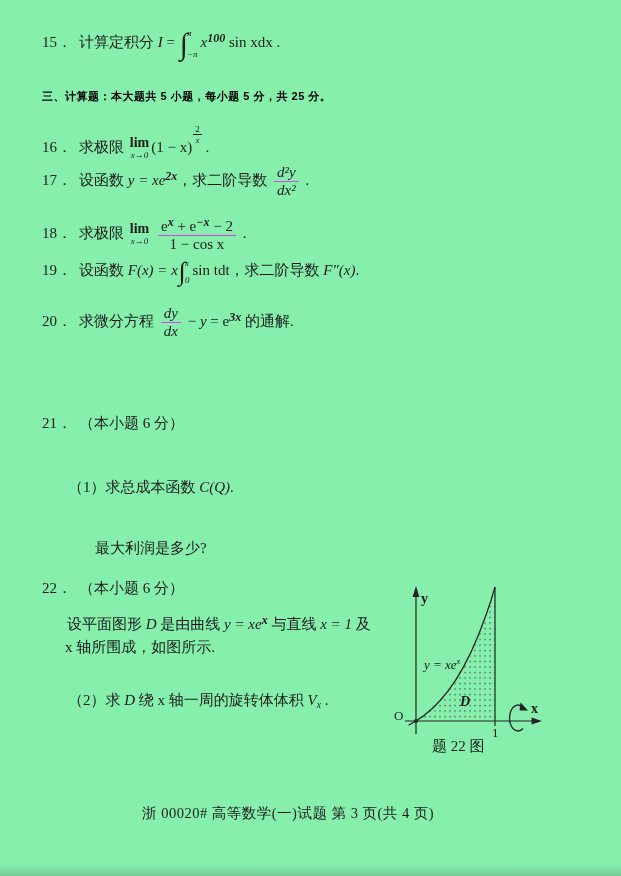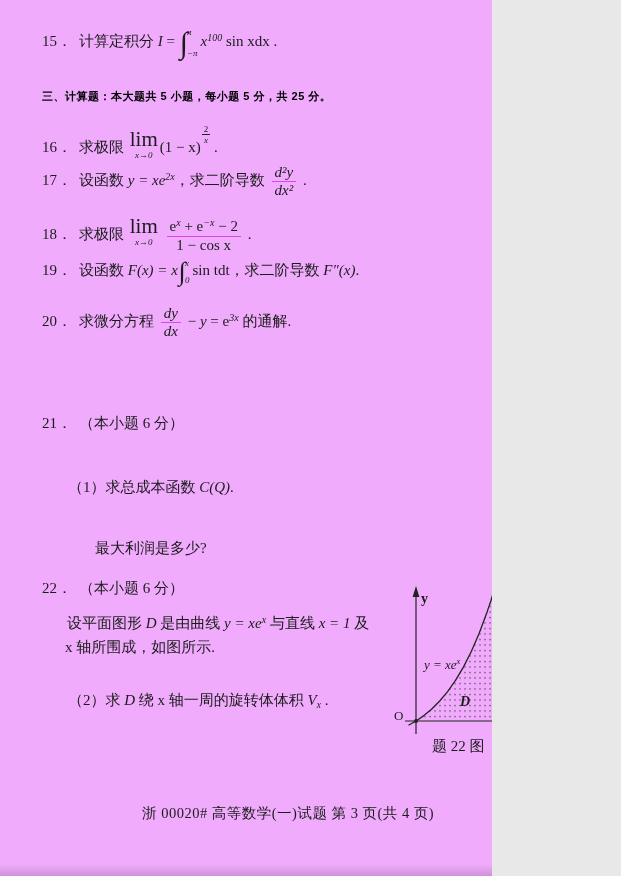--- a/index.html
+++ b/index.html
@@ -1,28 +1,28 @@
 <!DOCTYPE html>
 <html><head>
 <meta charset="utf-8">
 <style>
   html,body{margin:0;padding:0;background:#e8e8e8;}
-  .page{position:relative;width:492px;height:876px;background:#f0abfc;overflow:hidden;
+  .page{position:relative;width:621px;height:876px;background:#86efac;overflow:hidden;
         font-family:"Liberation Serif","DejaVu Serif",serif;color:#1b1b1b;}
   .line{position:absolute;white-space:nowrap;font-size:15px;line-height:20px;}
   .heading{font-family:"Liberation Sans","DejaVu Sans",sans-serif;font-weight:bold;font-size:11px;letter-spacing:.5px;color:#000;}
   .qnum{margin-right:7px;}
   .mi{font-style:italic;}
-  .sup{font-size:10px;vertical-align:5px;}
+  .sup{font-size:12px;vertical-align:5px;font-weight:bold;}
   .vsub{font-size:9.5px;vertical-align:-3px;font-style:italic;}
   .frac{display:inline-block;vertical-align:middle;text-align:center;line-height:1.15;margin:0 3px;}
   .fnum{display:block;border-bottom:1px solid #d946ef;padding:0 3px;}
   .fden{display:block;padding:0 3px;}
   .limwrap{display:inline-block;text-align:center;vertical-align:-6px;line-height:1;margin:0 2px;}
-  .limword{display:block;font-size:21px;}
+  .limword{display:block;font-size:14px;font-weight:bold;}
   .limsub{display:block;font-size:9px;font-style:italic;margin-top:1px;text-align:center;}
   .intwrap{display:inline-flex;align-items:center;vertical-align:middle;margin:0 1px;}
   .intsym{font-size:30px;line-height:1;}
   .intsym.small{font-size:26px;}
   .intlims{display:inline-flex;flex-direction:column;justify-content:space-between;height:30px;
            font-size:9px;font-style:italic;margin-left:-1px;margin-right:2px;line-height:1;}
   .intlims.small{height:26px;}
   .supfrac{display:inline-block;text-align:center;font-size:9px;line-height:1.15;vertical-align:9px;margin-left:1px;}
   .sfn{display:block;border-bottom:1px solid #222;padding:0 2px;}
   .sfd{display:block;font-style:italic;}

